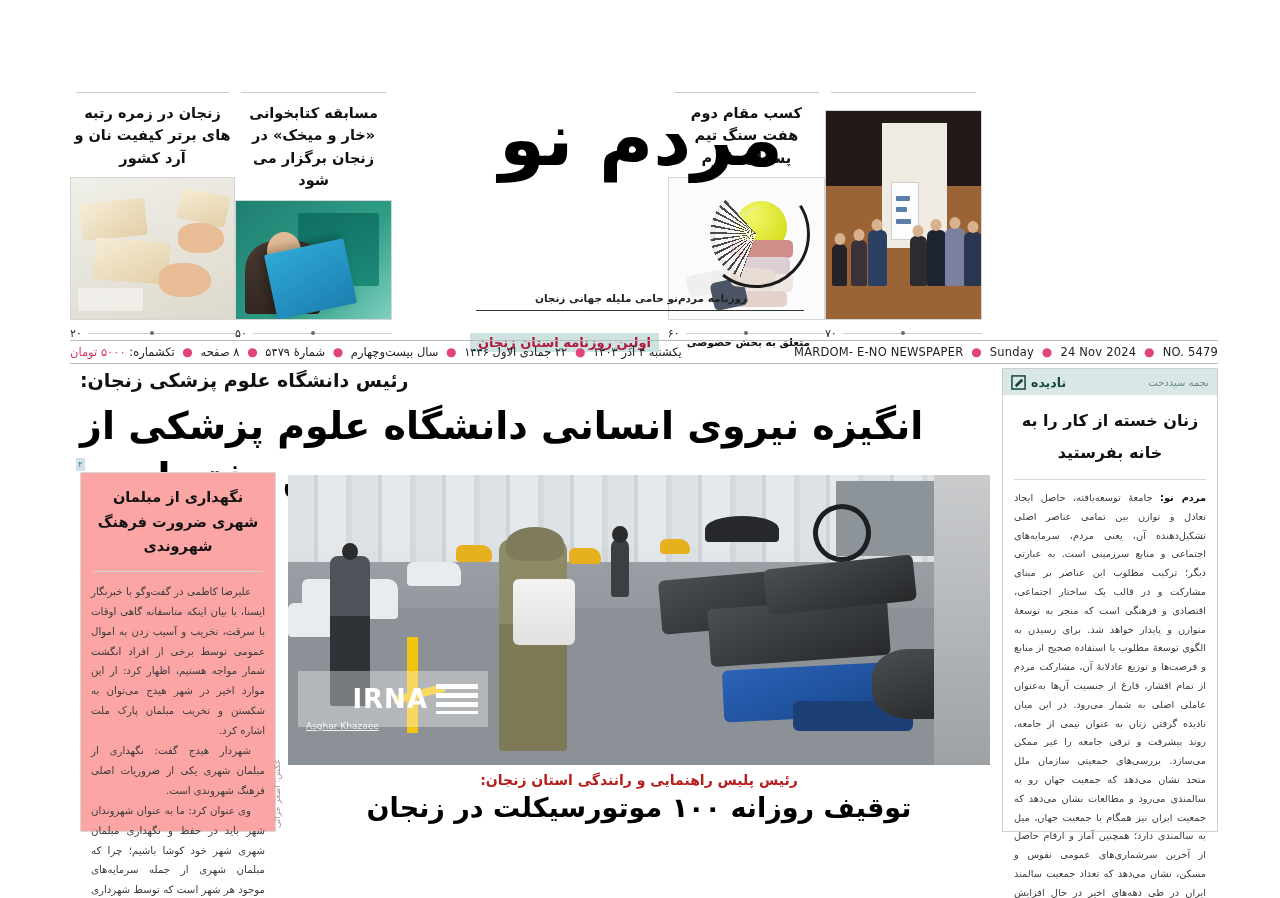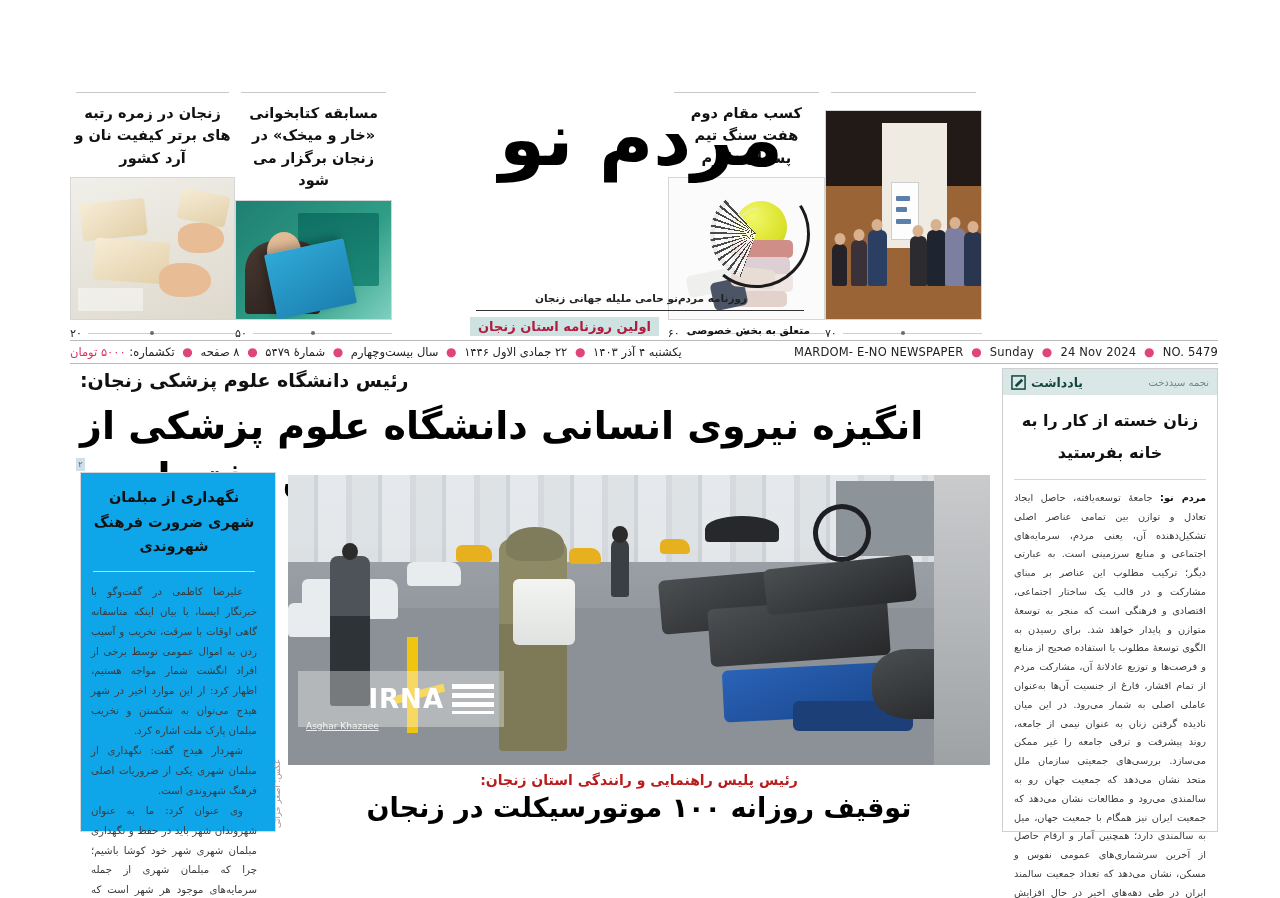--- a/index.html
+++ b/index.html
@@ -7,21 +7,21 @@
     width: 1280px; height: 898px;
     background: #ffffff;
     font-family: "DejaVu Sans", "Liberation Sans", sans-serif;
     overflow: hidden;
   }
   .page { position: relative; width: 1280px; height: 898px; background:#fff; }
 
   
   .teasers {
     position:absolute; left:70px; top:92px; width:912px; height:248px;
-    display:flex; flex-direction:row-reverse; justify-content:space-between;
+    display:flex; flex-direction:row-reverse; justify-content:center;
   }
   .teaser {
     width:196px; height:248px; position:relative;
     display:flex; flex-direction:column; align-items:stretch;
   }
   .teaser.wide { width:206px; }
   .teaser-rule { height:1px; background:#c9c9c9; margin:0 6px 9px 6px; }
   .teaser-title {
     font-size:14.5px; font-weight:bold; line-height:1.55; color:#111;
     text-align:center; direction:rtl; padding:0 4px; min-height:46px;
@@ -111,37 +111,37 @@
   }
   .kicker-cats{
     position:absolute; left:14px; top:146px; width:90px; direction:rtl; text-align:center;
     font-size:9.5px; color:#7a7a7a; line-height:1.85; letter-spacing:2px;
   }
   .slogan{
     position:absolute; right:4px; top:196px; width:330px; direction:rtl;
     text-align:center; font-size:10.5px; color:#222; font-weight:bold;
   }
   .mast-rule{ position:absolute; left:6px; right:6px; top:214px; height:1px; background:#333; }
-  .mast-bottom{ position:absolute; left:0; right:0; top:220px; height:20px;
-    display:flex; flex-direction:row-reverse; align-items:flex-end; justify-content:space-between; }
+  .mast-bottom{ position:absolute; left:0; right:0; top:236px; height:20px;
+    display:flex; flex-direction:row-reverse; align-items:center; justify-content:space-between; }
   .ribbon{
     background:#cfe2e2; color:#b01b3f; font-weight:bold; font-size:13px;
     padding:2px 8px; direction:rtl; letter-spacing:.5px; white-space:nowrap;
   }
   .private{ direction:rtl; font-size:10.5px; font-weight:bold; color:#111; white-space:nowrap; }
 
   
   .lead{ position:absolute; left:80px; top:366px; width:912px; text-align:left; direction:rtl; }
   .lead-kicker{ font-size:19px; font-weight:bold; color:#111; line-height:1.5; }
   .lead-title{ font-size:38px; font-weight:bold; color:#000; line-height:1.35; margin-top:6px; letter-spacing:-.5px; }
 
   
   .leftcol{
     position:absolute; left:80px; top:472px; width:196px; height:360px;
-    border:1px solid #d8d8d8; background:#0ea5e9; padding:12px 18px 10px 10px;
+    border:1px solid #d8d8d8; background:#fca5a5; padding:12px 10px 10px 10px;
     direction:rtl;
   }
   .leftcol-title{ font-size:14.5px; font-weight:bold; line-height:1.7; text-align:center; color:#111; }
   .leftcol-rule{ height:1px; background:#d2d2d2; margin:12px 2px 10px 2px; }
   .leftcol-body p{ font-size:10.2px; line-height:1.95; color:#3b3b3b; text-align:justify; text-indent:14px; }
   .corner-mark{
     position:absolute; left:76px; top:458px; width:9px; height:13px;
     background:#cfe0e8; color:#2d6f86; font-size:8px; text-align:center; line-height:13px;
   }
 
@@ -169,21 +169,21 @@
   .officer-vest{ position:absolute; left:32%; top:36%; width:62px; height:66px;
     background:linear-gradient(180deg,#f3f4f2,#dfe2e0); border-radius:6px; }
   .officer-cap{ position:absolute; left:31%; top:18%; width:58px; height:34px;
     background:#7f7c5b; border-radius:50% 50% 30% 30%; }
   .moto{ position:absolute; border-radius:6px; }
   .moto-blue{ background:linear-gradient(160deg,#2b63b8,#17458a); }
   .moto-dark{ background:linear-gradient(160deg,#4c4f52,#26282a); }
   .yellow-post{ position:absolute; left:17%; top:56%; width:11px; height:96px; background:#f1c40f; }
   .yellow-post2{ position:absolute; left:15%; top:74%; width:52px; height:8px;
     background:#f1c40f; transform:rotate(-14deg); }
-  .irna{ position:absolute; left:10px; bottom:38px; width:206px; height:56px;
+  .irna{ position:absolute; left:10px; bottom:38px; width:190px; height:56px;
     background:rgba(255,255,255,.35); display:flex; align-items:center; gap:8px; padding:19px 10px; }
   .irna-mark{ width:42px; height:30px; background:
       repeating-linear-gradient(180deg,#fff 0 5px, transparent 5px 9px); }
   .irna-text{ color:#fff; font-size:26px; font-weight:bold; direction:ltr; letter-spacing:1px; }
   .irna-by{ position:absolute; left:18px; bottom:34px; color:rgba(255,255,255,.85);
     font-size:9px; direction:ltr;text-decoration:underline; }
 
   .photo-caption{
     position:absolute; left:288px; top:770px; width:702px; height:62px;
     background:#fff; direction:rtl; text-align:center; padding-top:2px;
@@ -420,21 +420,21 @@
 
   <div class="sidebar">
     <div class="sb-head">
       <div class="sb-head-right">
         <span class="note-icon">
           <svg width="15" height="15" viewBox="0 0 16 16">
             <rect x="1" y="1" width="14" height="14" fill="none" stroke="#14463f" stroke-width="1.6"></rect>
             <path d="M4 11 L11 4 L13 6 L6 13 Z" fill="#14463f"></path>
           </svg>
         </span>
-        <span class="sb-head-title">یادداشت</span>
+        <span class="sb-head-title">نادیده</span>
       </div>
       <span class="sb-head-author">نجمه سیددخت</span>
     </div>
     <div class="sb-body">
       <div class="sb-title">زنان خسته از کار را به خانه بفرستید</div>
       <div class="sb-rule"></div>
       <div class="sb-text">
         <b>مردم نو:</b>
         <span>جامعهٔ توسعه‌یافته، حاصل ایجاد تعادل و توازن بین تمامی عناصر اصلی تشکیل‌دهنده آن، یعنی مردم، سرمایه‌های اجتماعی و منابع سرزمینی است. به عبارتی دیگر؛ ترکیب مطلوب این عناصر بر مبنای مشارکت و در قالب یک ساختار اجتماعی، اقتصادی و فرهنگی است که منجر به توسعهٔ متوازن و پایدار خواهد شد. برای رسیدن به الگوی توسعهٔ مطلوب یا استفاده صحیح از منابع و فرصت‌ها و توزیع عادلانهٔ آن، مشارکت مردم از تمام اقشار، فارغ از جنسیت آن‌ها به‌عنوان عاملی اصلی به شمار می‌رود. در این میان نادیده گرفتن زنان به عنوان نیمی از جامعه، روند پیشرفت و ترقی جامعه را غیر ممکن می‌سازد. بررسی‌های جمعیتی سازمان ملل متحد نشان می‌دهد که جمعیت جهان رو به سالمندی می‌رود و مطالعات نشان می‌دهد که جمعیت ایران نیز همگام با جمعیت جهان، میل به سالمندی دارد؛ همچنین آمار و ارقام حاصل از آخرین سرشماری‌های عمومی نفوس و مسکن، نشان می‌دهد که تعداد جمعیت سالمند ایران در طی دهه‌های اخیر در حال افزایش است.</span>
       </div>

